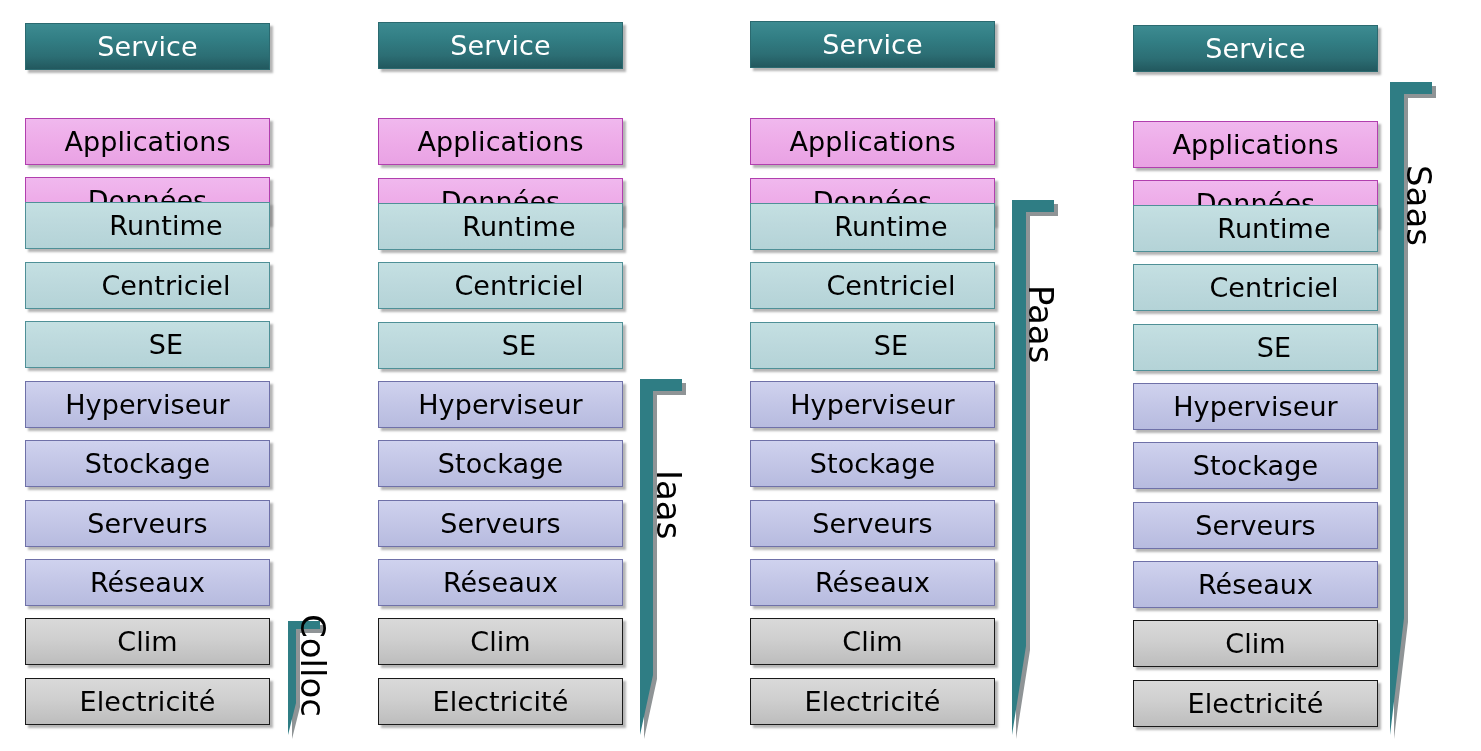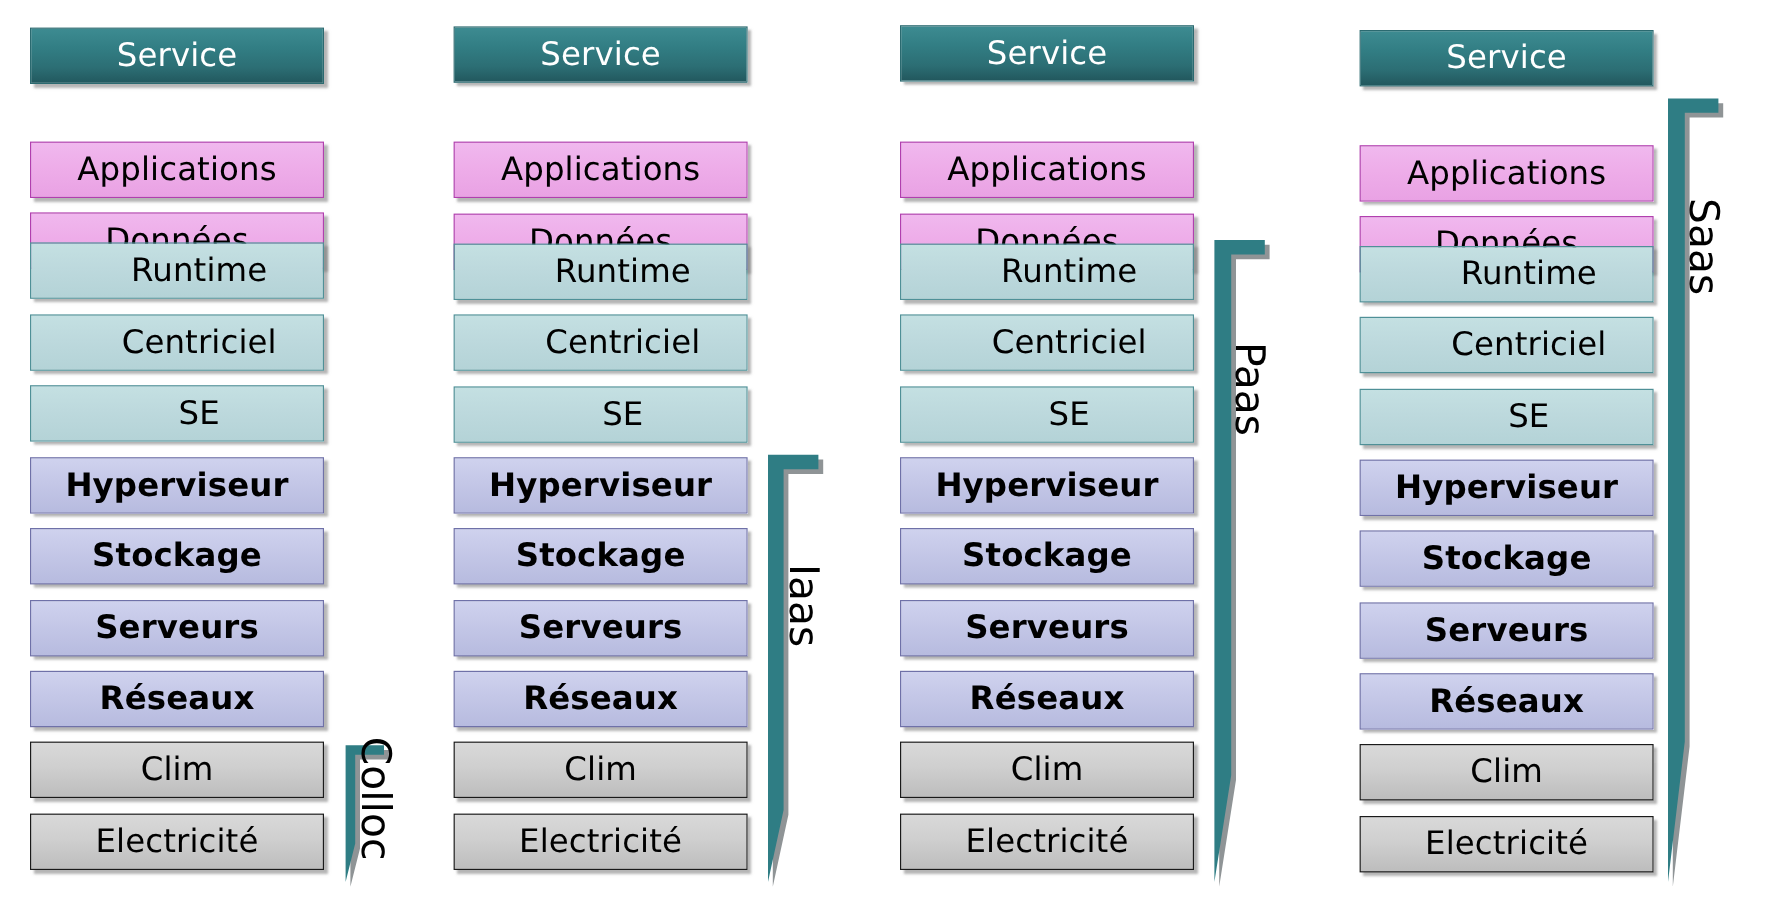--- a/index.html
+++ b/index.html
@@ -62,21 +62,20 @@
   .row.blue {
     background: linear-gradient(to bottom, #c4e0e2 0%, #bdd9dd 45%, #b4d3d7 100%);
     border: 1px solid #4f9097;
     padding-left: 37px;
   }
 
   
   .row.lavender {
     background: linear-gradient(to bottom, #cfd2ee 0%, #c4c7e7 45%, #b7bbdf 100%);
     border: 1px solid #6f71a8;
-    font-weight: bold;
   }
 
   
   .row.gray {
     background: linear-gradient(to bottom, #d9d9d9 0%, #cfcfcf 45%, #bdbdbd 100%);
     border: 1px solid #1a1a1a;
   }
 
   
   .bracket {

